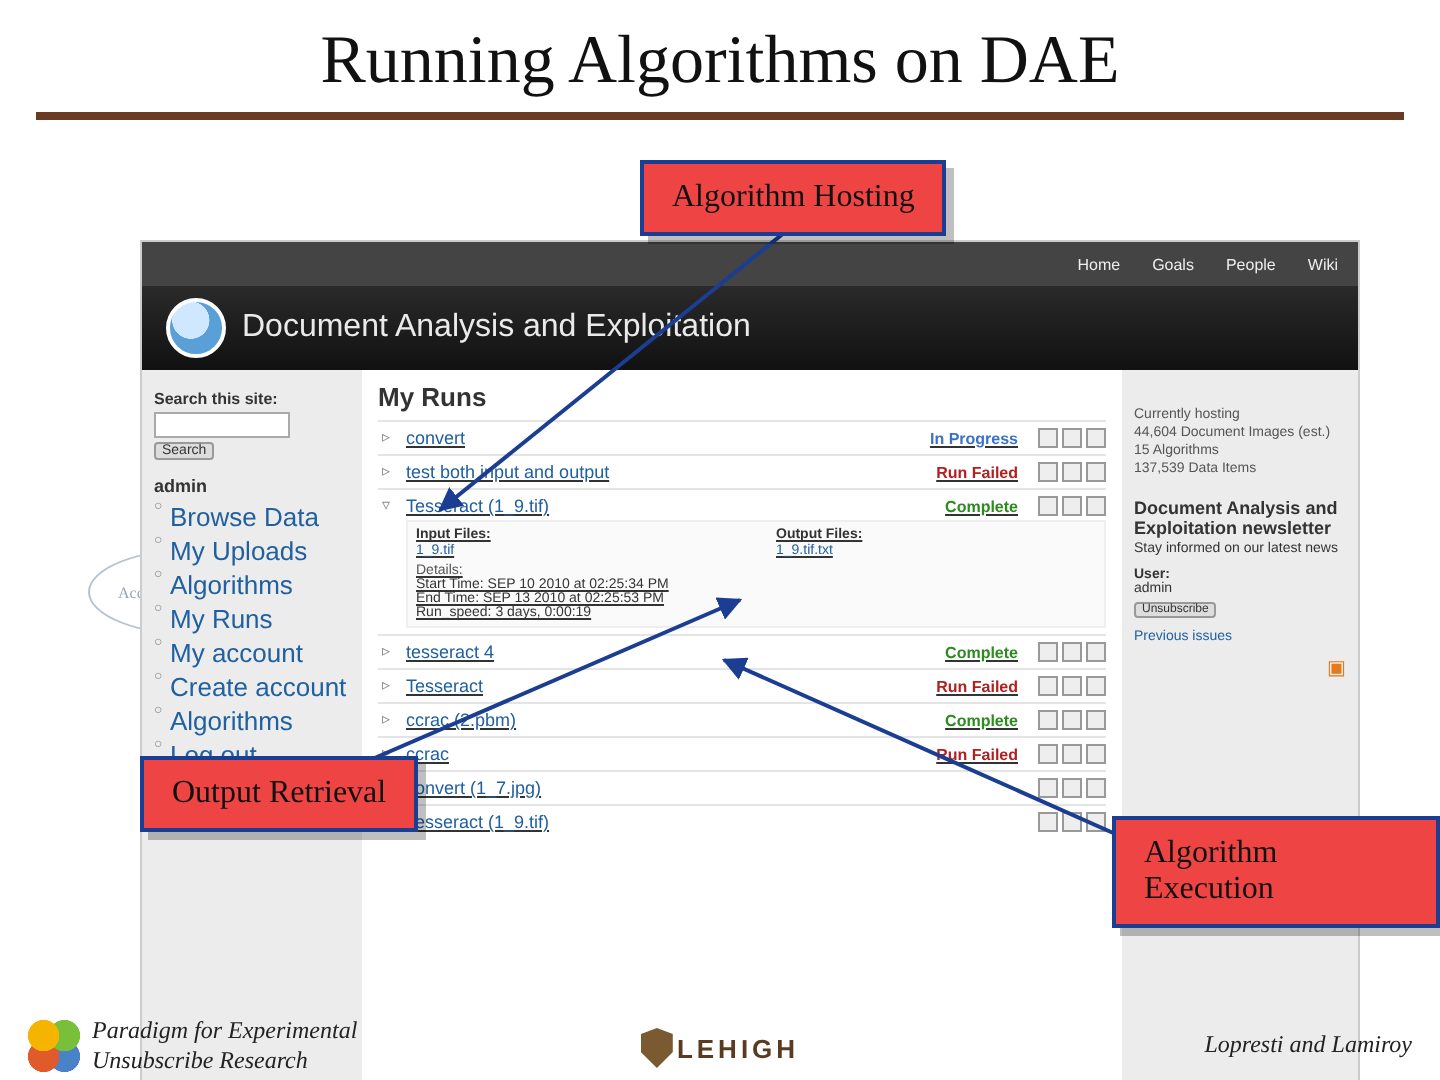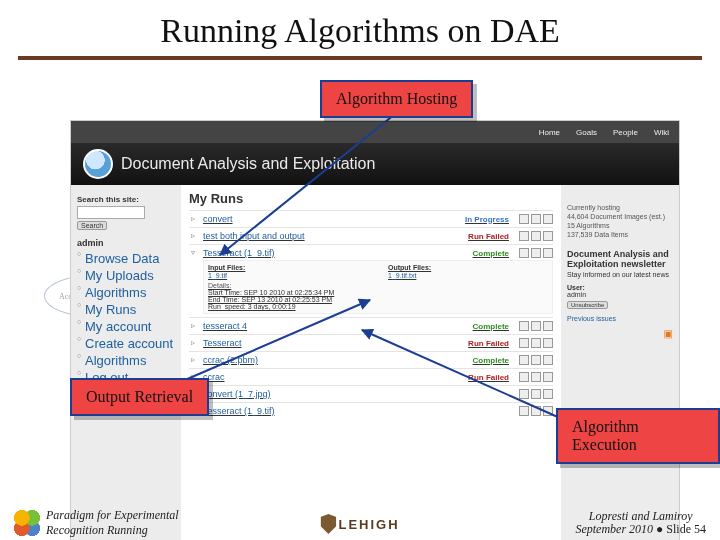--- a/index.html
+++ b/index.html
@@ -277,30 +277,25 @@
 
   <div class="callout ch">Algorithm Hosting</div>
   <div class="callout ae">Algorithm Execution</div>
   <div class="callout or">Output Retrieval</div>
 
   <div class="footer">
     <div class="left">
       <span class="footer-logo"></span>
       <span>
         <span>Paradigm for Experimental</span><br>
-        <span>Recognition Running</span>
+        <span>Unsubscribe Research</span>
       </span>
     </div>
     <div class="right">
       <div>Lopresti and Lamiroy</div>
-      <div>
-        <span>September 2010</span>
-        <span class="dot"> ● </span>
-        <span class="access">Slide 54</span>
-      </div>
     </div>
   </div>
   <div class="lehigh">
     <span class="shield"></span>
     <span>LEHIGH</span>
   </div>
 
 </div>
 
 </body></html>

